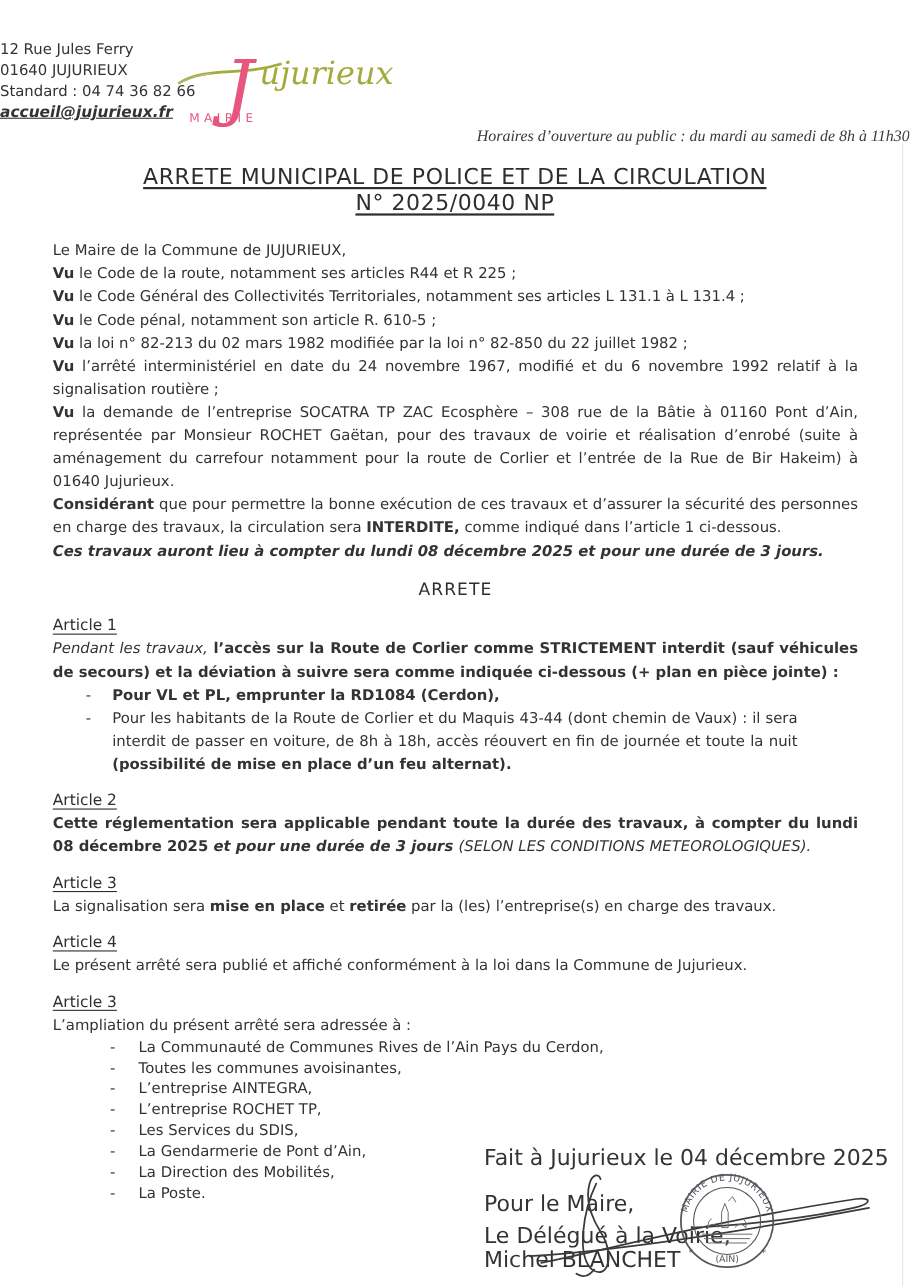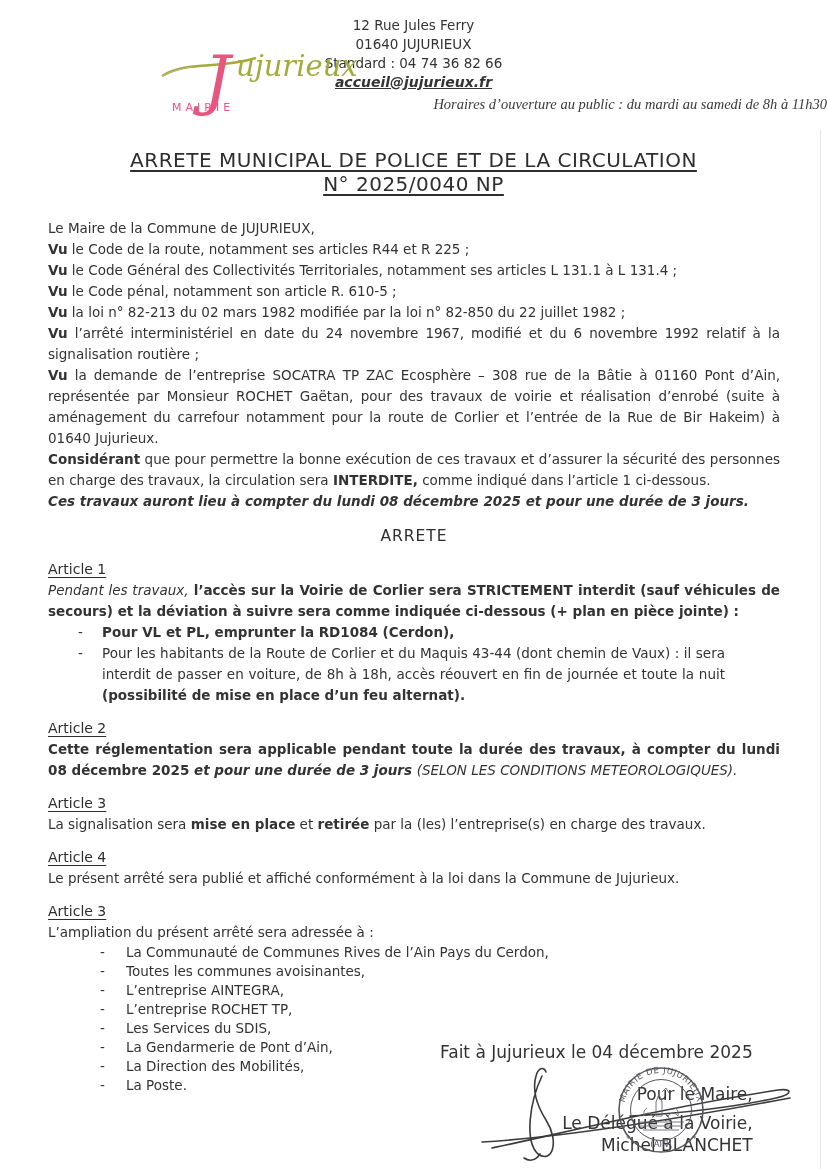--- a/index.html
+++ b/index.html
@@ -8,21 +8,21 @@
   .content{padding:0 47px 0 48px;}
 
   
   .b{font-weight:bold;}
   .i{font-style:italic;}
   .bi{font-weight:bold;font-style:italic;}
 
   
   .header{position:relative;height:130px;}
   .logo-svg{position:absolute;left:160px;top:18px;}
-  .contact{padding-top:16px;text-align:center;font-size:13.5px;line-height:19px;}
+  .contact{padding-top:36px;text-align:left;font-size:13.5px;line-height:19px;}
   .contact p{margin:0;}
   .contact .email{font-weight:bold;font-style:italic;text-decoration:underline;font-size:14px;}
   .hours{text-align:right;font-family:"Liberation Serif","DejaVu Serif",serif;
          font-style:italic;font-size:14.5px;margin-top:2px;color:#3a3a3a;}
 
   
   .title{text-align:center;margin-top:18px;font-size:20px;line-height:24px;letter-spacing:.5px;color:#2e2e2e;}
   .title div{text-decoration:underline;text-underline-offset:3px;}
 
   
@@ -38,21 +38,21 @@
 
   ul.bullets{margin:0;padding:0 55px 0 30px;list-style:none;}
   ul.bullets li{position:relative;padding-left:24px;}
   ul.bullets li .dash{position:absolute;left:0;top:0;}
 
   ul.recipients{margin:0;padding:0 0 0 52px;list-style:none;line-height:19px;}
   ul.recipients li{position:relative;padding-left:26px;}
   ul.recipients li .dash{position:absolute;left:0;top:0;}
 
   
-  .sig{position:absolute;left:440px;top:1041px;font-size:17px;line-height:22px;color:#333;text-align:right;}
+  .sig{position:absolute;left:440px;top:1041px;font-size:20px;line-height:22px;color:#333;}
   .sig p{margin:0;}
   .sig .p2{margin-top:20px;}
   .sig .p3{margin-top:7px;}
 
   .stamp-svg{position:absolute;left:480px;top:1046px;}
   .scan-edge{position:absolute;right:6px;top:130px;bottom:0;width:1px;background:#d9d9d9;opacity:.65;}
 </style>
 </head>
 <body>
 
@@ -90,21 +90,21 @@
       <p class="just"><span class="b">Vu</span><span> l’arrêté interministériel en date du 24 novembre 1967, modifié et du 6 novembre 1992 relatif à la signalisation routière ;</span></p>
       <p class="just"><span class="b">Vu</span><span> la demande de l’entreprise SOCATRA TP ZAC Ecosphère – 308 rue de la Bâtie à 01160 Pont d’Ain, représentée par Monsieur ROCHET Gaëtan, pour des travaux de voirie et réalisation d’enrobé (suite à aménagement du carrefour notamment pour la route de Corlier et l’entrée de la Rue de Bir Hakeim) à 01640 Jujurieux.</span></p>
       <p class="just"><span class="b">Considérant</span><span> que pour permettre la bonne exécution de ces travaux et d’assurer la sécurité des personnes en charge des travaux, la circulation sera </span><span class="b">INTERDITE,</span><span> comme indiqué dans l’article 1 ci-dessous.</span></p>
       <p><span class="bi">Ces travaux auront lieu à compter du lundi 08 décembre 2025 et pour une durée de 3 jours.</span></p>
     </div>
 
     <div class="arrete">ARRETE</div>
 
     <div class="article">
       <h3>Article 1</h3>
-      <p class="just"><span class="i">Pendant les travaux,</span><span class="b"> l’accès sur la Voirie de Corlier sera STRICTEMENT interdit (sauf véhicules de secours) et la déviation à suivre sera comme indiquée ci-dessous (+ plan en pièce jointe) :</span></p>
+      <p class="just"><span class="i">Pendant les travaux,</span><span class="b"> l’accès sur la Route de Corlier comme STRICTEMENT interdit (sauf véhicules de secours) et la déviation à suivre sera comme indiquée ci-dessous (+ plan en pièce jointe) :</span></p>
       <ul class="bullets">
         <li><span class="dash">-</span><span class="just"><span class="b">Pour VL et PL, emprunter la RD1084 (Cerdon),</span></span></li>
         <li class="just"><span class="dash">-</span><span><span>Pour les habitants de la Route de Corlier et du Maquis 43-44 (dont chemin de Vaux) : il sera interdit de passer en voiture, de 8h à 18h, accès réouvert en fin de journée et toute la nuit </span><span class="b">(possibilité de mise en place d’un feu alternat).</span></span></li>
       </ul>
     </div>
 
     <div class="article">
       <h3>Article 2</h3>
       <p class="just"><span class="b">Cette réglementation sera applicable pendant toute la durée des travaux, à compter du lundi 08 décembre 2025 </span><span class="bi">et pour une durée de 3 jours </span><span class="i">(SELON LES CONDITIONS METEOROLOGIQUES).</span></p>
     </div>

